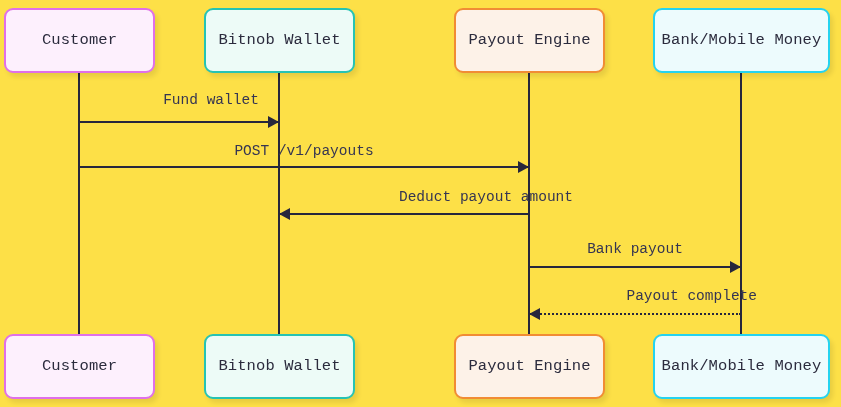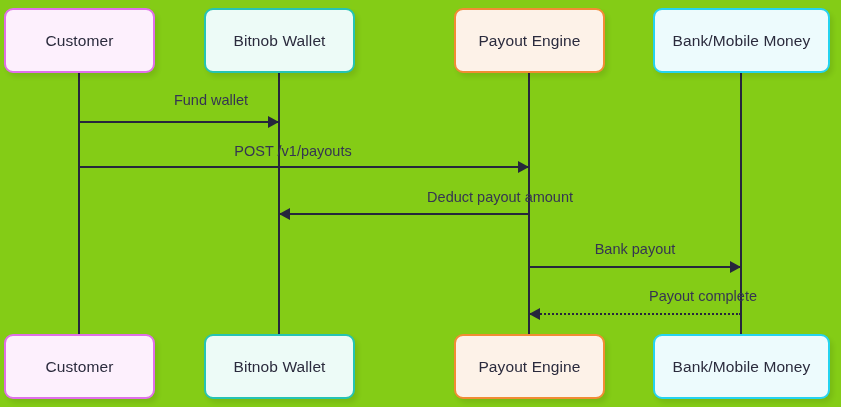--- a/index.html
+++ b/index.html
@@ -4,22 +4,22 @@
 <style>
   html, body {
     margin: 0;
     padding: 0;
     background: #ffffff;
   }
   #diagram-root {
     position: relative;
     width: 841px;
     height: 407px;
-    background: #84cc16;
-    font-family: Liberation Sans, sans-serif;
+    background: #fde047;
+    font-family: Liberation Mono, monospace;
     overflow: hidden;
   }
   
   .participant-box {
     position: absolute;
     box-sizing: border-box;
     height: 65px;
     border-radius: 9px;
     border-width: 2px;
     border-style: solid;
@@ -114,21 +114,21 @@
   <div class="participant-box" id="box-bot-3" style="left: 653px; width: 177px; height: 65px; top: 334px; border-color: rgb(37, 211, 239); background: rgb(237, 251, 253);">
     <span class="participant-label">Bank/Mobile Money</span>
   </div>
 
   <div id="messages-layer">
       <div class="msg-line" style="left: 79px; top: 121px; width: 200px;"></div>
       <div class="arrow-head right" style="top: 116px; left: 268px;"></div>
       <div class="msg-label" style="top: 93px; left: 79px; width: 200px; text-align: center; padding-left: 32px;">Fund wallet</div>
       <div class="msg-line" style="left: 79px; top: 166px; width: 450px;"></div>
       <div class="arrow-head right" style="top: 161px; left: 518px;"></div>
-      <div class="msg-label" style="top: 144px; left: 68px; width: 450px; text-align: center;">POST /v1/payouts</div>
+      <div class="msg-label" style="top: 144px; left: 79px; width: 450px; text-align: center;">POST /v1/payouts</div>
       <div class="msg-line" style="left: 279px; top: 213px; width: 250px;"></div>
       <div class="arrow-head left" style="top: 208px; left: 279px;"></div>
       <div class="msg-label" style="top: 190px; left: 279px; width: 294px; text-align: right;">Deduct payout amount</div>
       <div class="msg-line" style="left: 529px; top: 266px; width: 212px;"></div>
       <div class="arrow-head right" style="top: 261px; left: 730px;"></div>
       <div class="msg-label" style="top: 242px; left: 529px; width: 212px; text-align: center;">Bank payout</div>
       <div class="msg-line dotted" style="left: 529px; top: 313px; width: 212px;"></div>
       <div class="arrow-head left" style="top: 308px; left: 529px;"></div>
       <div class="msg-label" style="top: 289px; left: 545px; width: 212px; text-align: right;">Payout complete</div>
     </div>

